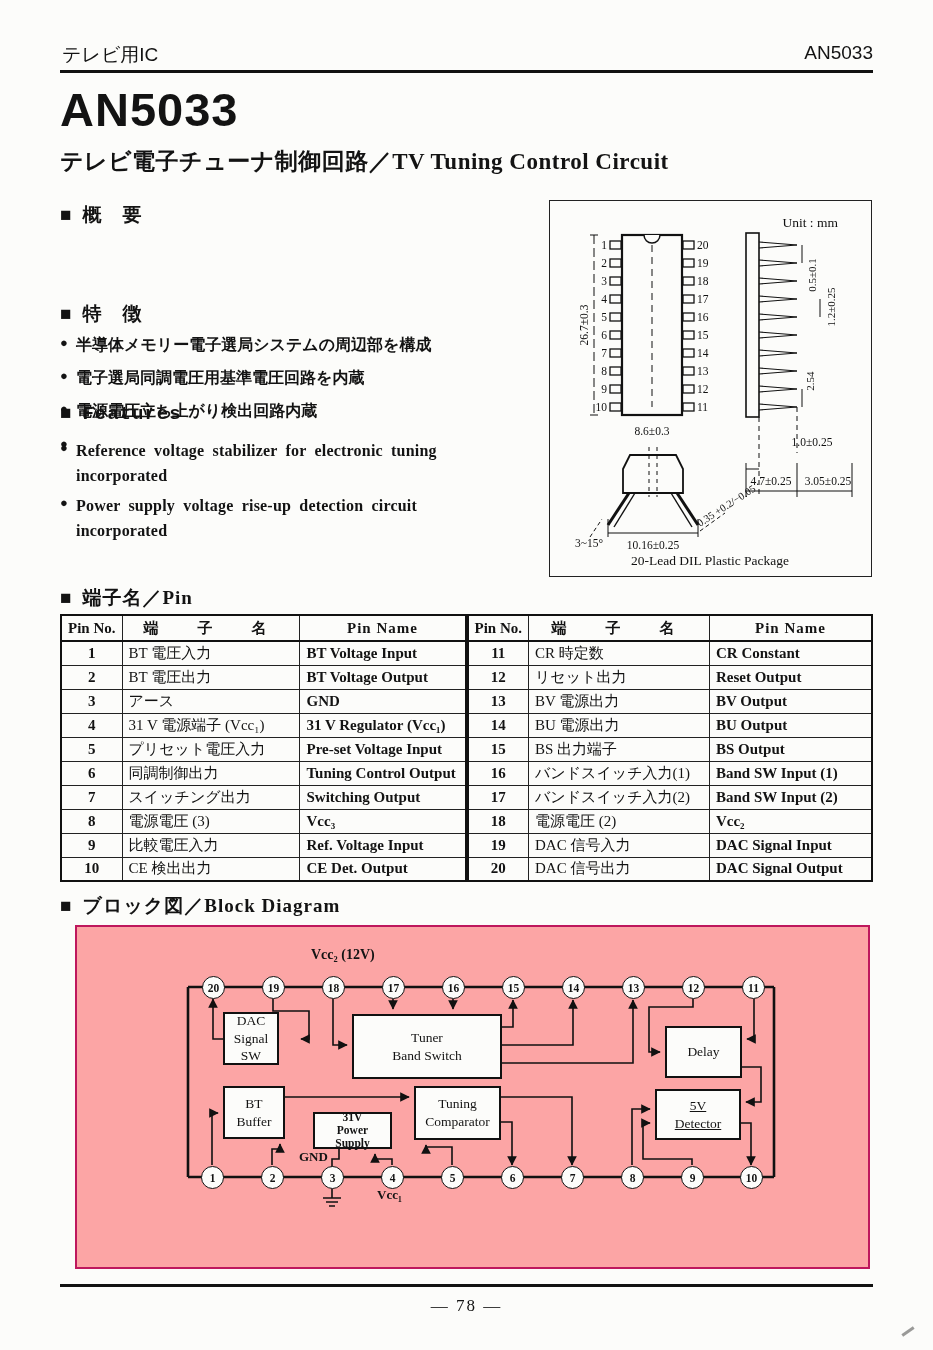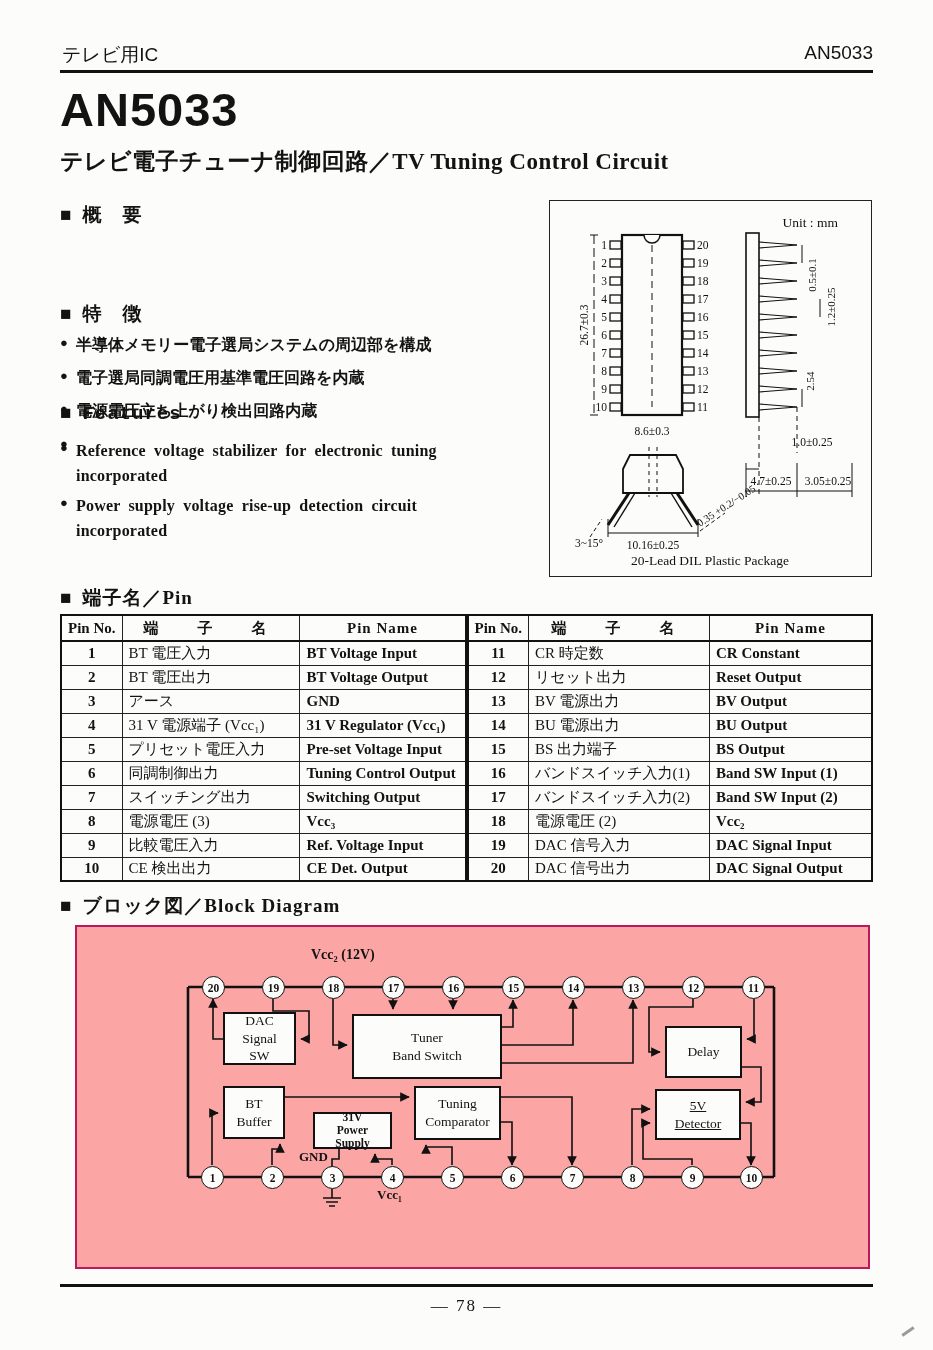--- a/index.html
+++ b/index.html
@@ -400,21 +400,21 @@
         <g stroke-width="1.6">
           <path d="M255,262 V271 M246,271 H264 M249,275 H261 M252,279 H258"></path>
         </g>
       </g>
     </svg>
 
     <div class="dlabel" style="left:234px; top:20px;">Vcc₂ (12V)</div>
     <div class="dlabel" style="left:222px; top:222px; font-size:13px;">GND</div>
     <div class="dlabel" style="left:300px; top:260px; font-size:13px;">Vcc₁</div>
 
-    <div class="blk" style="left:146px; top:85px;  width:73px;  height:53px;">DAC
+    <div class="blk" style="left:146px; top:85px;  width:56px;  height:53px;">DAC
 Signal
 SW</div>
     <div class="blk" style="left:275px; top:87px;  width:150px; height:65px;">Tuner
 Band Switch</div>
     <div class="blk" style="left:588px; top:99px;  width:77px;  height:52px;">Delay</div>
     <div class="blk" style="left:146px; top:159px; width:62px;  height:53px;">BT
 Buffer</div>
     <div class="blk blk-supply" style="left:236px; top:185px; width:79px; height:37px;">31V
 Power
 Supply</div>

